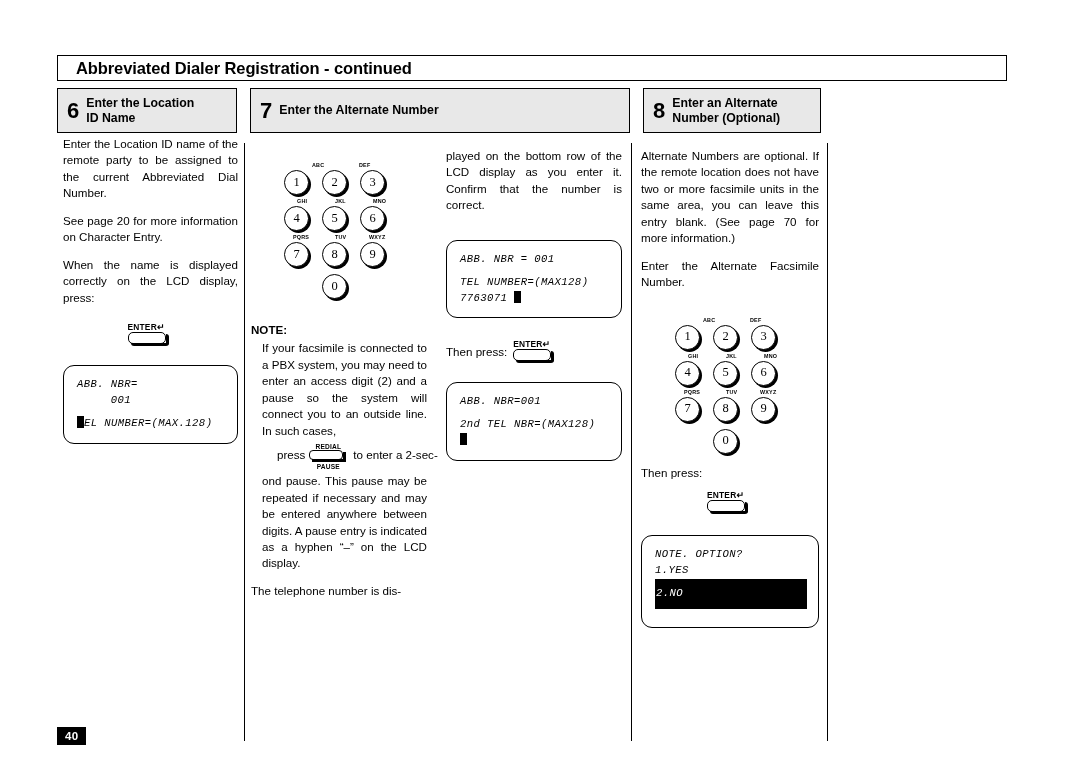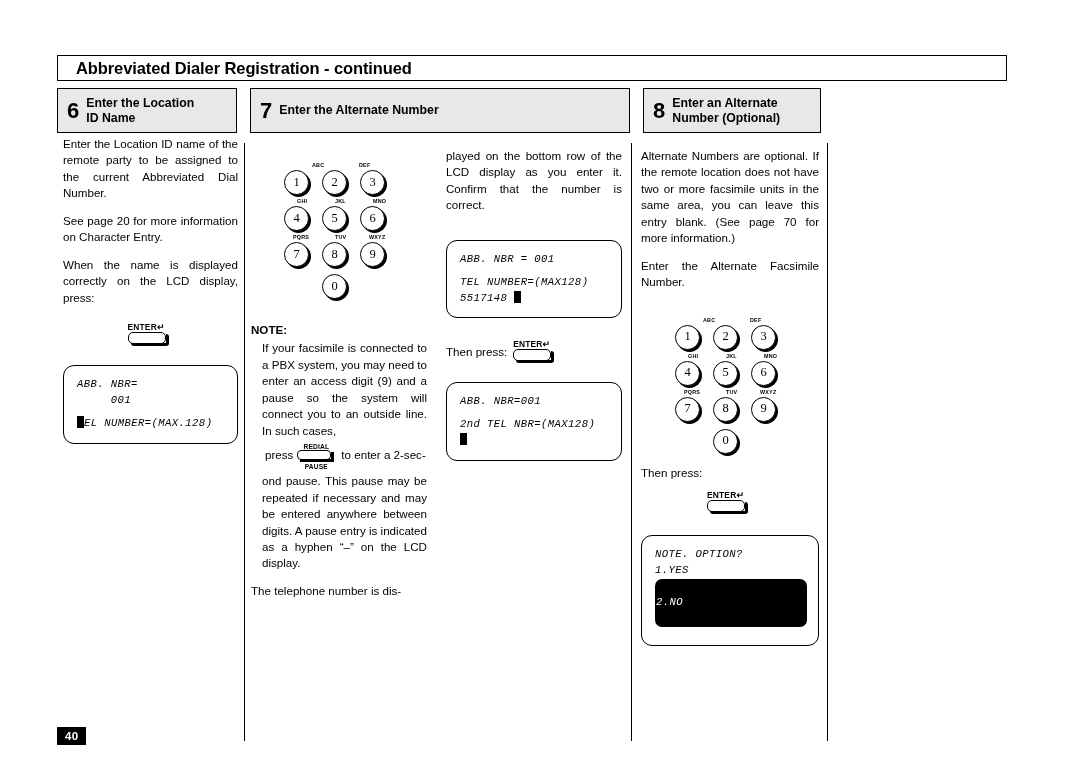--- a/index.html
+++ b/index.html
@@ -167,22 +167,21 @@
     display: inline-block;
     width: 7px;
     height: 12px;
     background: #000;
     vertical-align: -2px;
   }
   .invert {
     background: #000;
     color: #fff;
     display: inline-block;
-    padding: 16px 1px;
-    border-radius: 7px;
+    padding: 7px 1px;
   }
 
   
   .keypad {
     position: relative;
     width: 120px;
     height: 130px;
     margin: 10px auto 0 auto;
   }
   .key {
@@ -217,21 +216,21 @@
   .note-body {
     margin-left: 11px;
     text-align: justify;
   }
 
   
   .redial-line {
     display: flex;
     align-items: center;
     gap: 4px;
-    margin-left: 14px;
+    margin-left: 26px;
     margin-top: 3px;
   }
   .redial-key {
     position: relative;
     width: 40px;
     height: 25px;
     flex: 0 0 auto;
   }
   .redial-key .cap,
   .redial-key .sub {
@@ -364,21 +363,21 @@
       <div class="keyletters" style="left:90px; top:76px;">WXYZ</div>
       <div class="key" style="left:5px;  top:84px;">7</div>
       <div class="key" style="left:43px; top:84px;">8</div>
       <div class="key" style="left:81px; top:84px;">9</div>
 
       <div class="key" style="left:43px; top:116px;">0</div>
     </div>
 
     <div style="margin-top:34px;">
       <div class="note-title">NOTE:</div>
-      <p class="para note-body" style="margin-bottom:4px;">If your facsimile is connected to a PBX system, you may need to enter an access digit (9) and a pause so the system will connect you to an outside line. In such cases,</p>
+      <p class="para note-body" style="margin-bottom:4px;">If your facsimile is connected to a PBX system, you may need to enter an access digit (2) and a pause so the system will connect you to an outside line. In such cases,</p>
 
       <div class="redial-line">
         <span class="txt">press</span>
         <span class="redial-key">
           <span class="cap">REDIAL</span>
           <span class="body"></span>
           <span class="shadow"></span>
           <span class="shadow2"></span>
           <span class="sub">PAUSE</span>
         </span>
@@ -391,21 +390,21 @@
     <p class="para last">The telephone number is dis-</p>
   </div>
 
   <div class="col" id="col3">
     <p class="para">played on the bottom row of the LCD display as you enter it. Confirm that the number is correct.</p>
 
     <div class="lcd" style="margin-top:26px;">
       <div class="row">ABB. NBR = 001</div>
       <div class="blank"></div>
       <div class="row">TEL NUMBER=(MAX128)</div>
-      <div class="row"><span>5517148 </span><span class="caret"></span></div>
+      <div class="row"><span>7763071 </span><span class="caret"></span></div>
     </div>
 
     <div class="then-press-row" style="margin-top:16px;">
       <span class="lbl">Then press:</span>
       <span class="enter-key">
         <span class="cap"><span>ENTER</span><span class="arrow">↵</span></span>
         <span class="body"></span>
         <span class="shadow"></span>
         <span class="shadow2"></span>
       </span>

